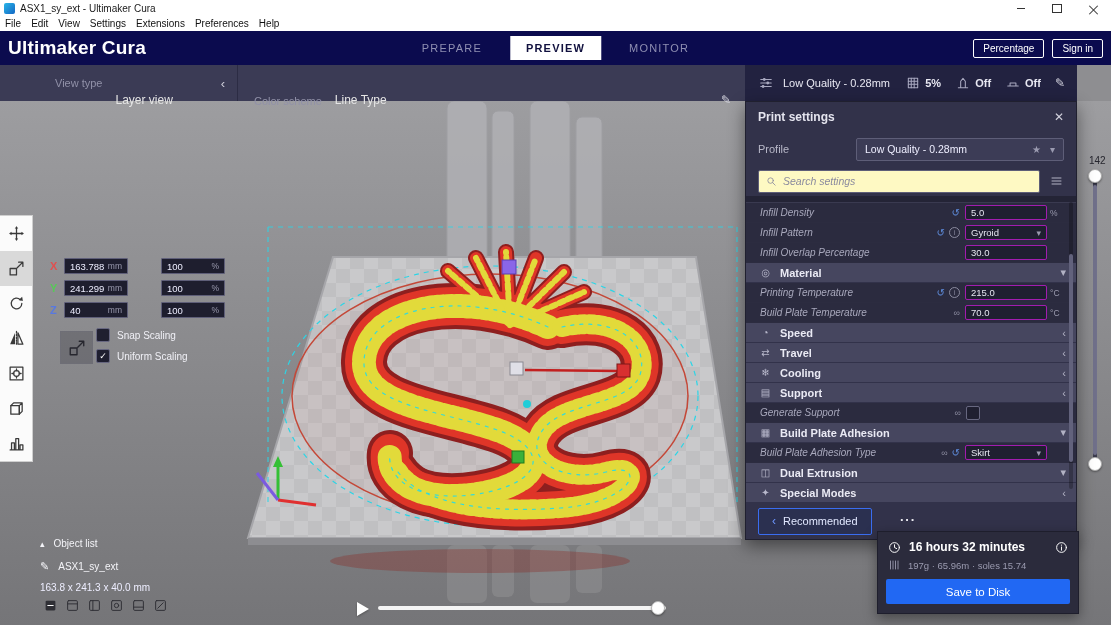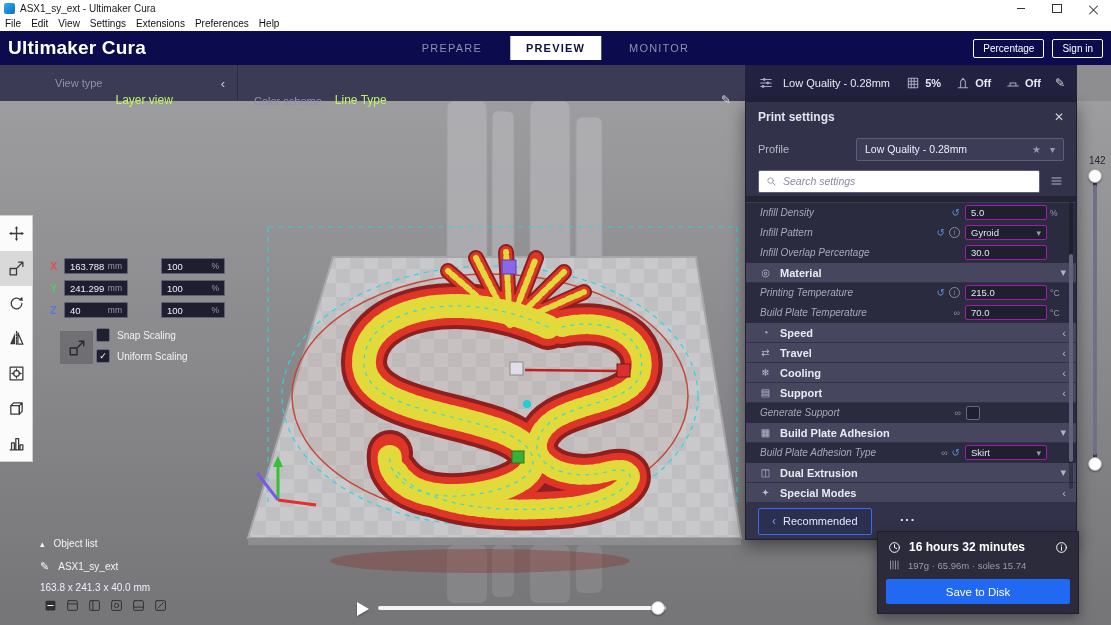--- a/index.html
+++ b/index.html
@@ -32,21 +32,21 @@
   .tab{font-size:11px;letter-spacing:1.2px;color:#8f8fb2;padding:6px 16px;margin:0 6px;}
   .tab.active{background:#fff;color:#11113f;font-weight:bold;}
   .header-right{margin-left:auto;display:flex;gap:8px;margin-right:8px;}
   .hbtn{border:1px solid #fff;color:#fff;font-size:10px;padding:3px 9px;border-radius:2px;}
 
   
   .viewbar{position:absolute;top:65px;left:0;width:745px;height:36px;background:#3b3b55;
            display:flex;align-items:center;z-index:7;}
   .vb-group1{display:flex;align-items:center;width:237px;padding-left:55px;box-sizing:border-box;}
   .vb-label{color:#9191a8;font-size:11px;}
-  .vb-value{color:#bef264;font-size:12px;margin-left:13px;margin-top:33px;}
+  .vb-value{color:#e5e5e5;font-size:12px;margin-left:13px;margin-top:33px;}
   .vb-chev{margin-left:auto;margin-right:12px;color:#cfcfda;font-size:13px;}
   .vb-divider{width:1px;height:36px;background:#2c2c44;}
   .vb-group2{display:flex;align-items:flex-end;padding-left:16px;flex:1;}
   .vb-pencil{margin-left:auto;margin-right:14px;color:#d6d6e0;font-size:12px;}
 
   
   .summarybar{position:absolute;top:65px;left:745px;width:332px;height:36px;background:#222240;
               display:flex;align-items:center;z-index:8;box-sizing:border-box;padding:0 12px 0 14px;}
   .sb-profile{color:#e8e8f2;font-size:11px;margin-left:10px;white-space:nowrap;}
   .sb-stats{margin-left:auto;display:flex;align-items:center;gap:15px;}
@@ -64,21 +64,21 @@
   .panel-title{color:#e4e4ee;font-size:12px;font-weight:bold;}
   .panel-close{margin-left:auto;color:#d2d2dd;font-size:12px;}
   .profile-row{height:34px;display:flex;align-items:center;padding:0 12px;}
   .profile-label{color:#b8b8c8;font-size:11px;}
   .profile-select{margin-left:auto;width:208px;height:23px;background:#3c3c56;border:1px solid #5e5e78;
                   border-radius:2px;display:flex;align-items:center;padding:0 8px;box-sizing:border-box;
                   color:#eef;font-size:10.5px;}
   .profile-star{margin-left:auto;color:#9a9ab0;font-size:10px;}
   .profile-chev{margin-left:9px;color:#9a9ab0;font-size:10px;}
   .search-row{height:30px;display:flex;align-items:center;padding:0 12px;gap:9px;}
-  .search-box{flex:1;height:21px;background:#ffffff;border:1px solid #5e5e78;border-radius:2px;
+  .search-box{flex:1;height:21px;background:#fef9c3;border:1px solid #5e5e78;border-radius:2px;
               display:flex;align-items:center;gap:6px;padding:0 7px;color:#8a8a9e;font-size:10.5px;font-style:italic;}
   .search-ic{width:11px;height:11px;color:#8a8a9e;} .search-ic svg{width:11px;height:11px;}
   .hamburger{width:15px;height:12px;color:#c2c2d2;} .hamburger svg{width:15px;height:12px;}
 
   .rows{position:relative;background:#2b2b3f;}
   .partial{height:6px;background:#242436;border-bottom:1px solid #3a3a50;}
   .cat{height:19px;background:#46465f;border-bottom:1px solid #32324a;display:flex;align-items:center;
        padding:0 10px 0 12px;}
   .cat-icon{width:15px;color:#b9b9cc;font-size:10px;text-align:center;margin-right:7px;}
   .cat-label{flex:1;color:#eaeaf4;font-size:11px;font-weight:bold;}

